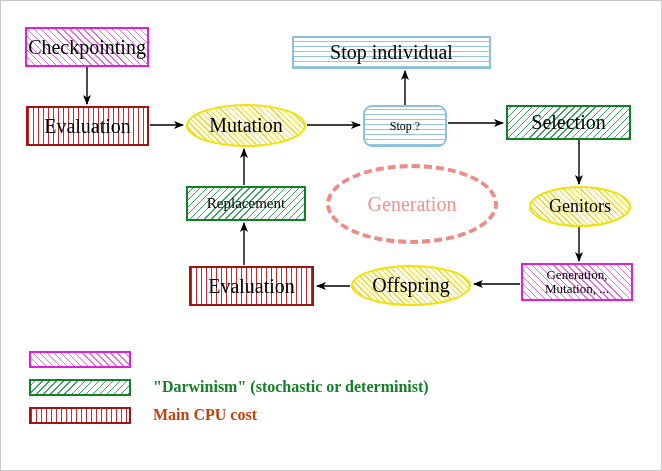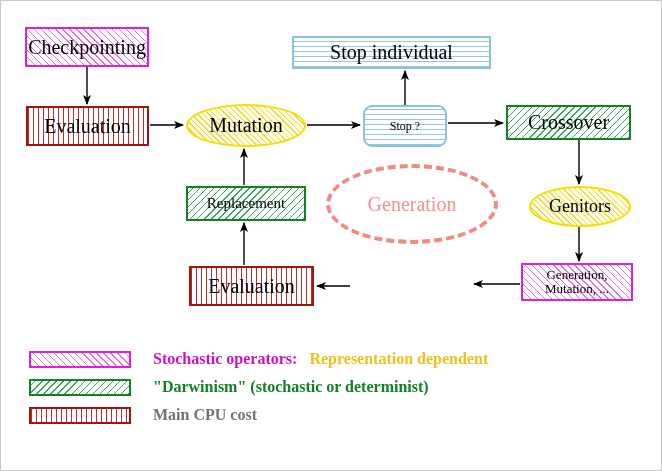--- a/index.html
+++ b/index.html
@@ -182,21 +182,21 @@
 
   <div class="node fill-blue" id="node-best">
     <span class="lbl">Stop individual</span>
   </div>
 
   <div class="node fill-blue rounded" id="node-stop">
     <span class="lbl">Stop ?</span>
   </div>
 
   <div class="node fill-green" id="node-selection">
-    <span class="lbl">Crossover</span>
+    <span class="lbl">Selection</span>
   </div>
 
   <div class="node fill-green" id="node-replacement">
     <span class="lbl">Replacement</span>
   </div>
 
   <div class="node dashed-ellipse" id="node-generation">
     <span class="lbl">Generation</span>
   </div>
 
@@ -206,34 +206,36 @@
 
   <div class="node fill-magenta" id="node-crossover">
     <span class="lbl">Generation,
 Mutation, ...</span>
   </div>
 
   <div class="node fill-red" id="node-evaluation-bot">
     <span class="lbl">Evaluation</span>
   </div>
 
+  <div class="node fill-yellow ellipse" id="node-offspring">
+    <span class="lbl">Offspring</span>
+  </div>
 
   <div id="legend">
 
     <div class="legend-row">
       <div class="legend-swatch fill-magenta"></div>
-      <div class="legend-text"><span class="t1" style="color:#d010c8">Stochastic operators:</span><span class="t2" style="color:#f0c020">   Representation dependent</span></div>
     </div>
 
     <div class="legend-row">
       <div class="legend-swatch fill-green"></div>
       <div class="legend-text"><span class="t1" style="color:#128024">"Darwinism" (stochastic or determinist)</span></div>
     </div>
 
     <div class="legend-row">
       <div class="legend-swatch fill-red"></div>
-      <div class="legend-text"><span class="t1" style="color:#737373">Main CPU cost</span></div>
+      <div class="legend-text"><span class="t1" style="color:#c2410c">Main CPU cost</span></div>
     </div>
 
 
   </div>
 
 </div>
 
 </body></html>

